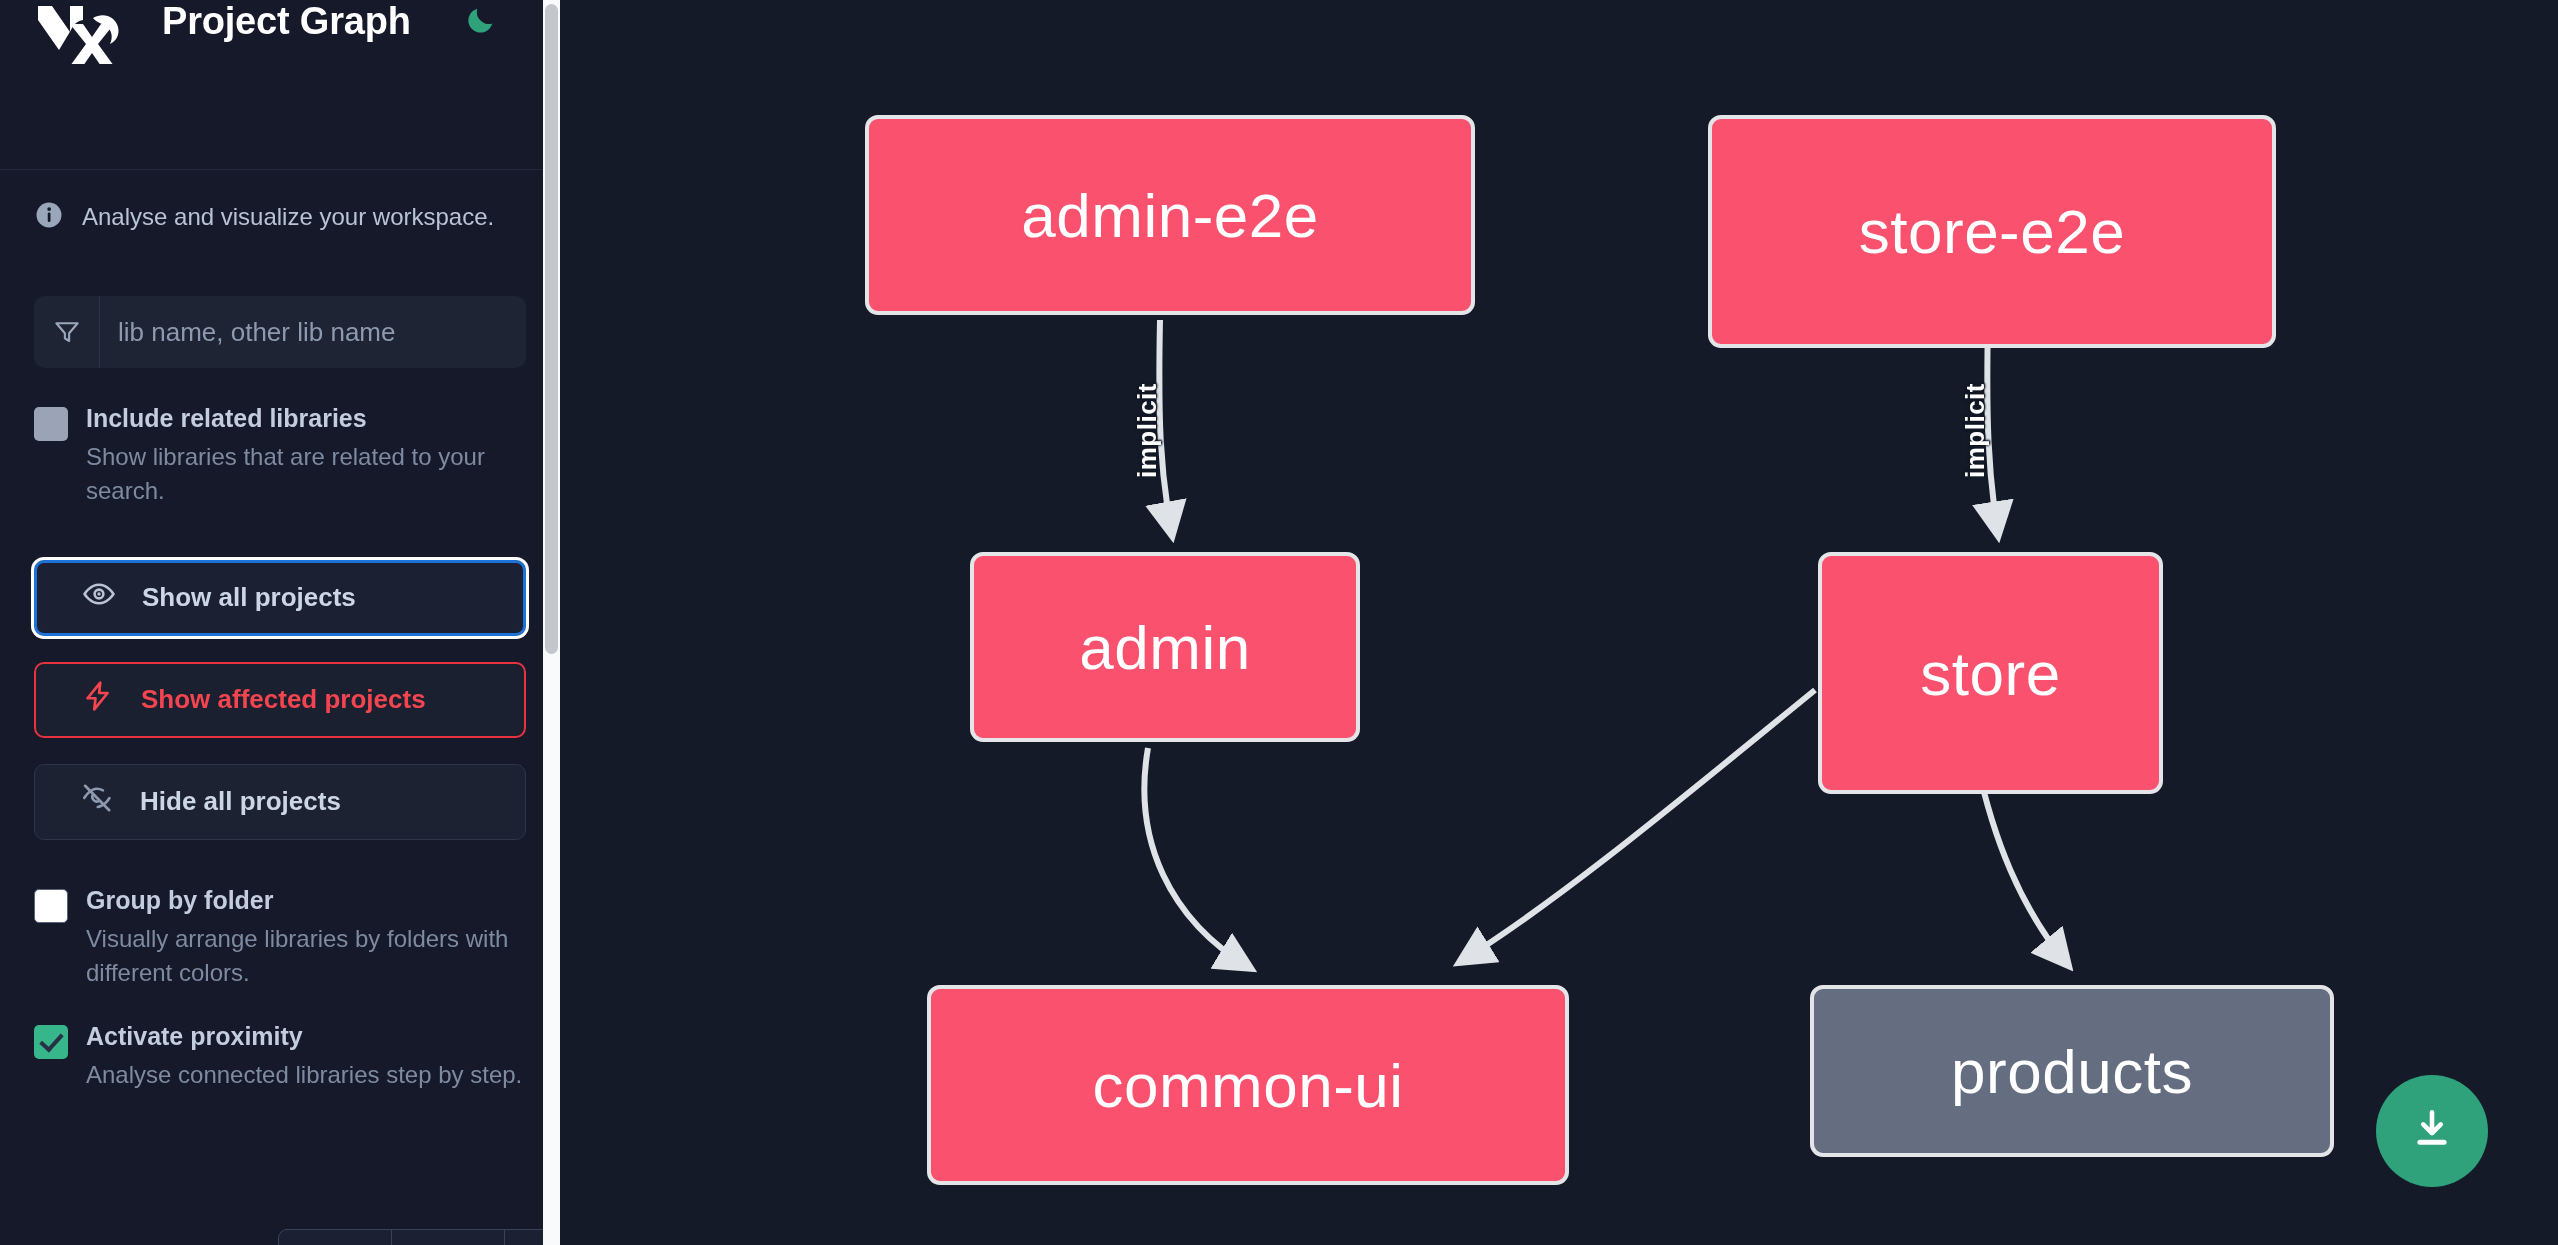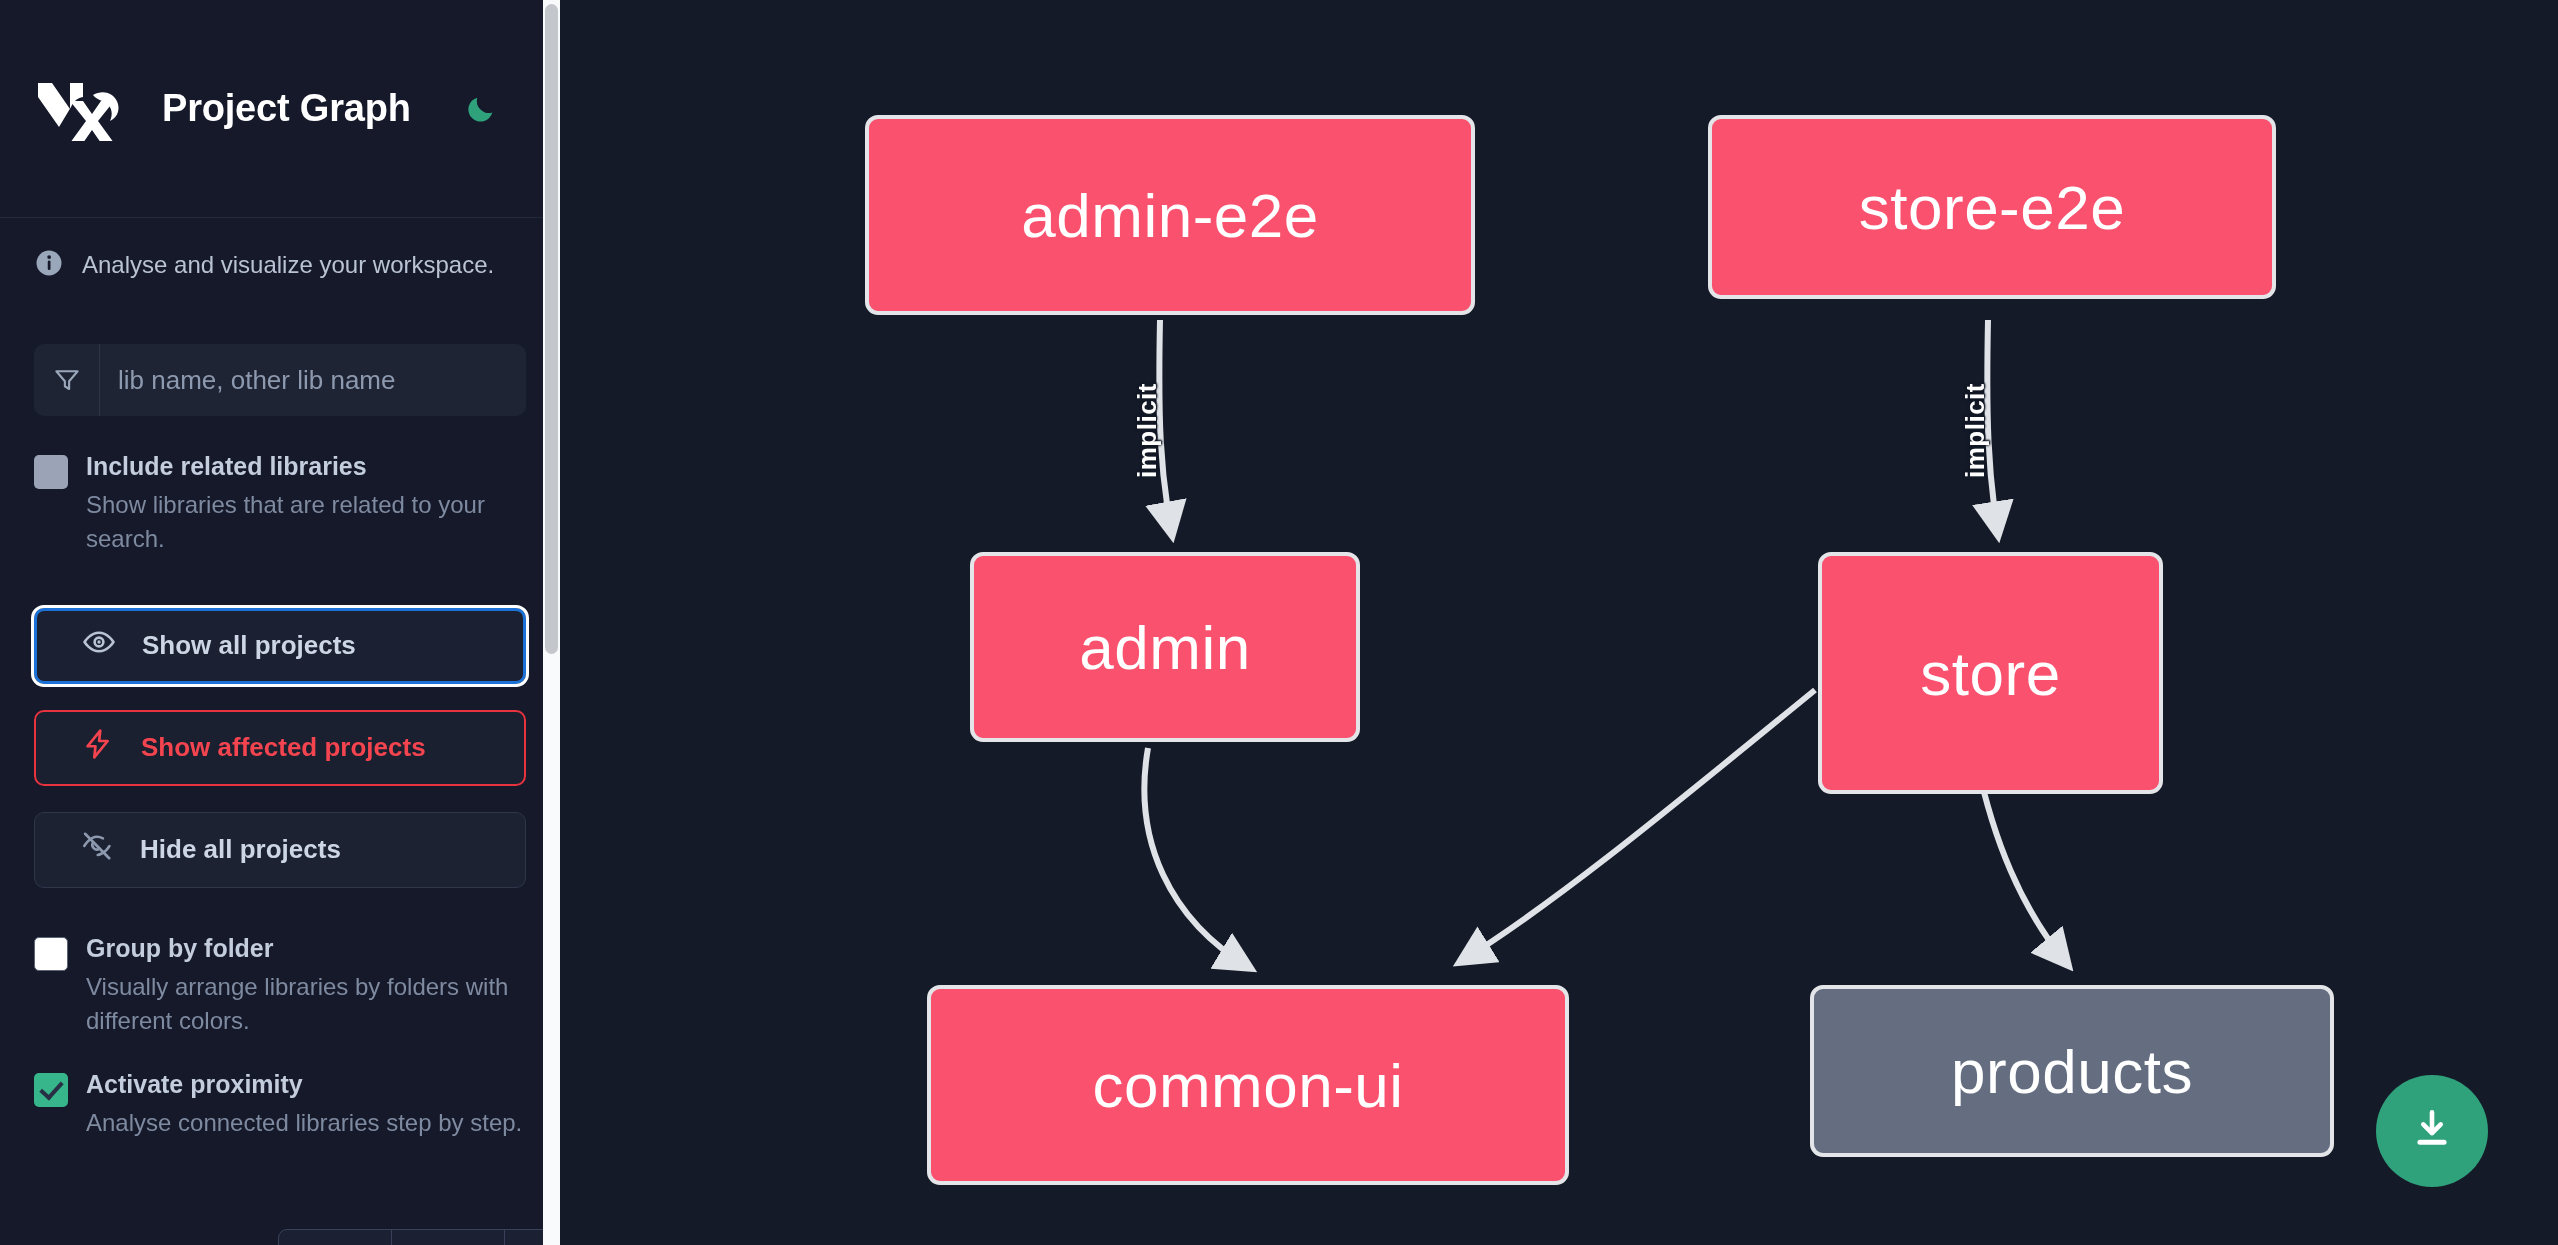--- a/index.html
+++ b/index.html
@@ -14,22 +14,22 @@
 
   
   #sidebar {
     position: relative;
     width: 560px; height: 1245px;
     background: #15192a;
     flex: 0 0 560px;
     overflow: hidden;
   }
   .sb-header {
-    height: 218px;
-    display: flex; align-items: center;
+    height: 170px;
+    display: flex; align-items: flex-start;
     padding: 0 34px;
     border-bottom: 1px solid #232a3d;
     gap: 28px;
   }
   .nx-logo { width: 100px; height: 64px; flex: 0 0 auto; }
   .sb-title {
     color: #ffffff;
     font-size: 38px;
     font-weight: 700;
     letter-spacing: -0.2px;
@@ -311,21 +311,21 @@
         <path d="M1255 690 C 1120 800 1000 900 900 962"></path>
 
         <path d="M1414 748 C 1432 840 1462 910 1508 965"></path>
       </g>
     </svg>
 
     <div class="node pink" style="left:305px;top:115px;width:610px;height:200px">
       <span>admin-e2e</span>
     </div>
 
-    <div class="node pink" style="left:1148px;top:115px;width:568px;height:184px">
+    <div class="node pink" style="left:1148px;top:115px;width:568px;height:233px">
       <span>store-e2e</span>
     </div>
 
     <div class="node pink" style="left:410px;top:552px;width:390px;height:190px">
       <span>admin</span>
     </div>
 
     <div class="node pink" style="left:1258px;top:552px;width:345px;height:242px">
       <span>store</span>
     </div>

